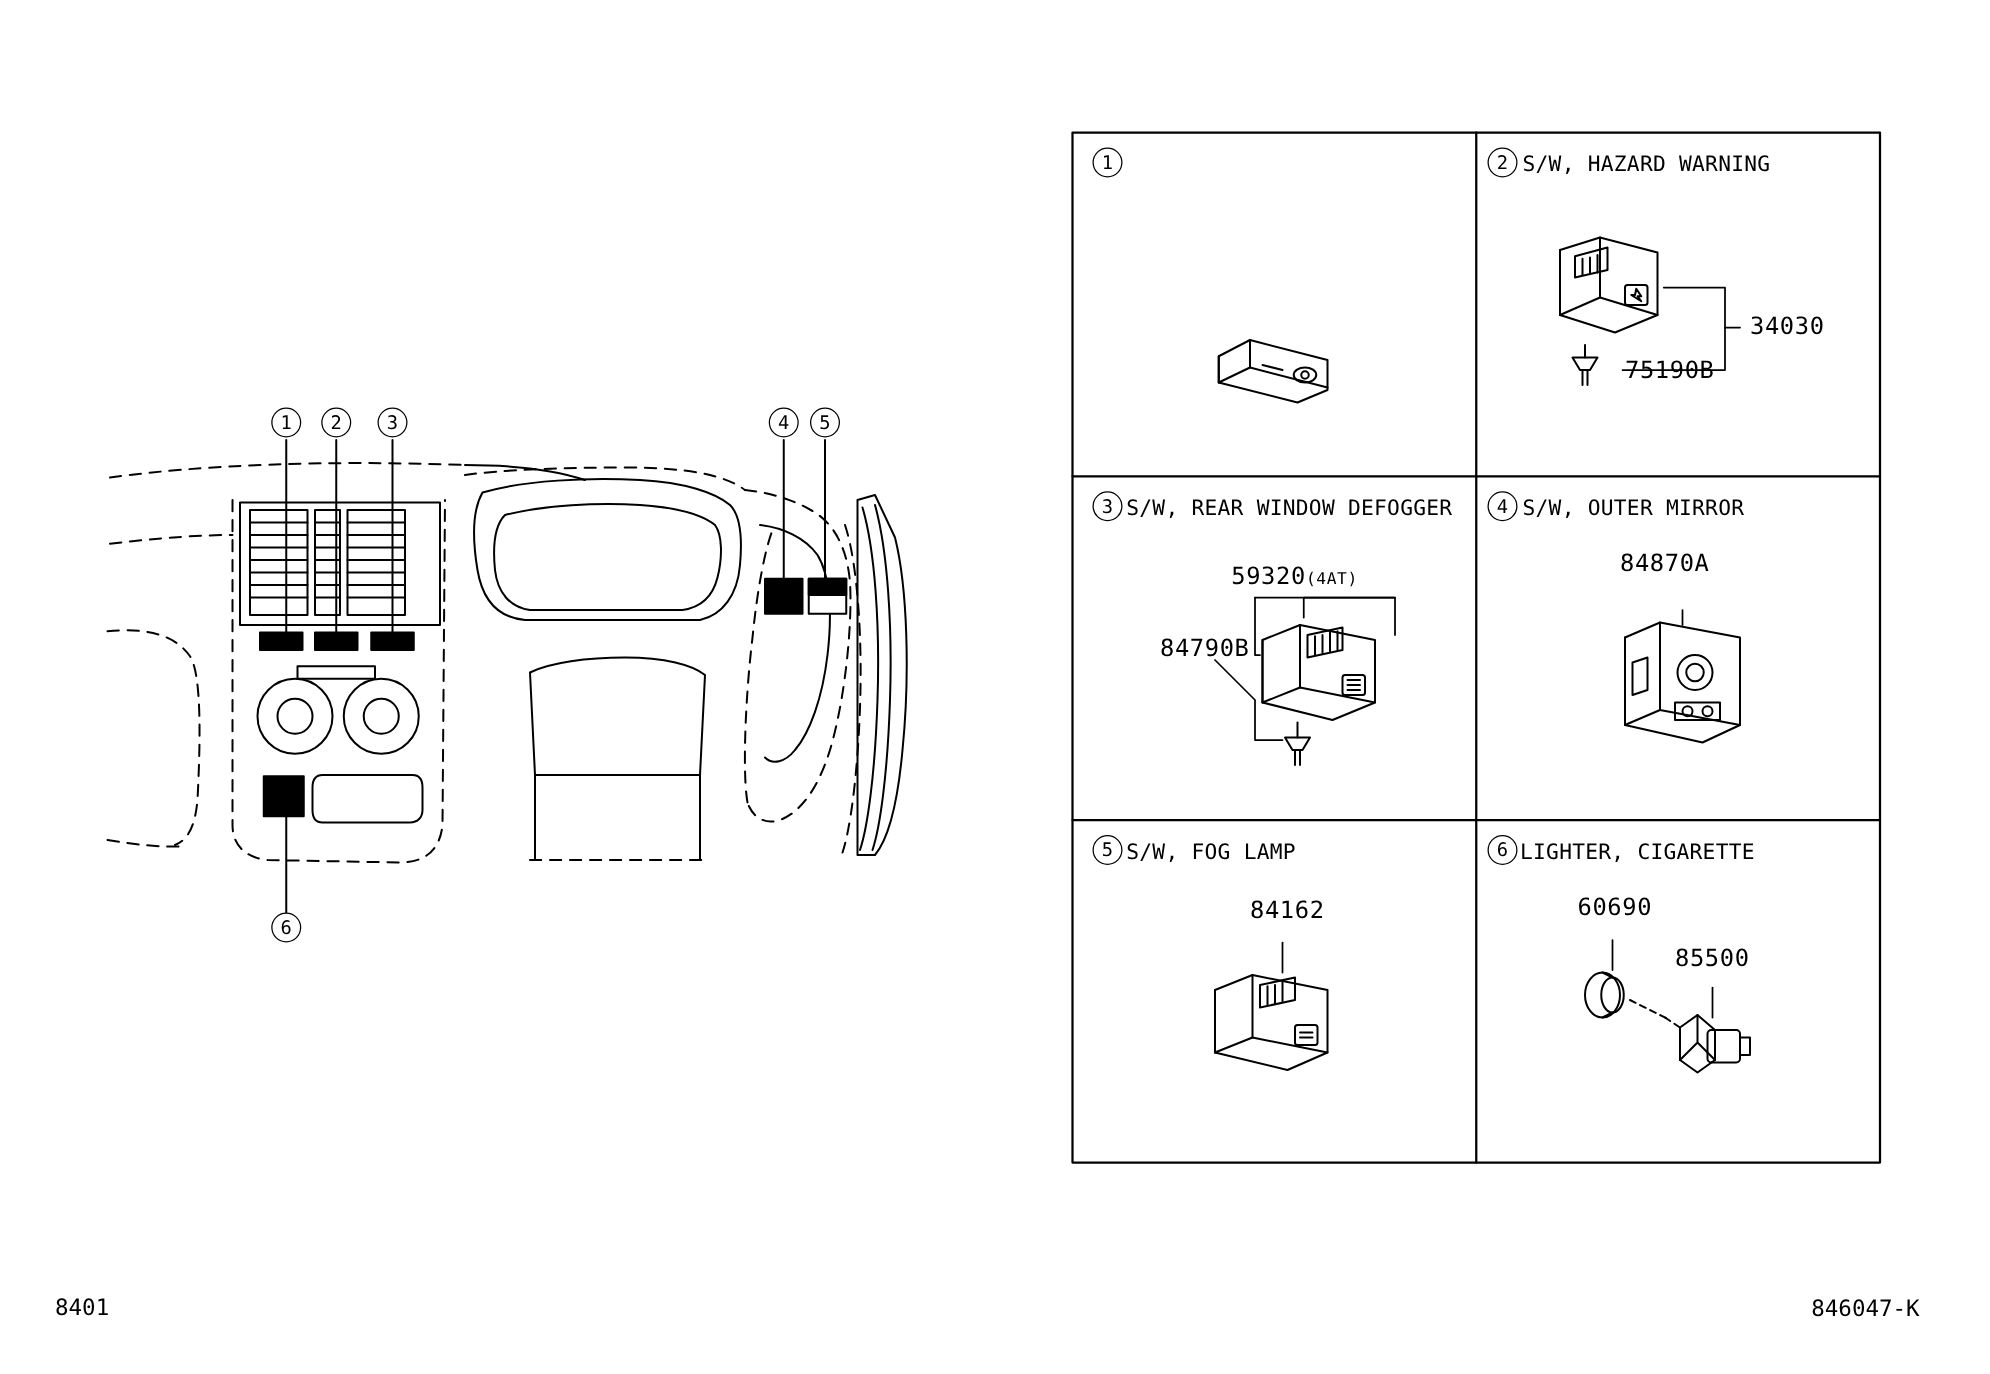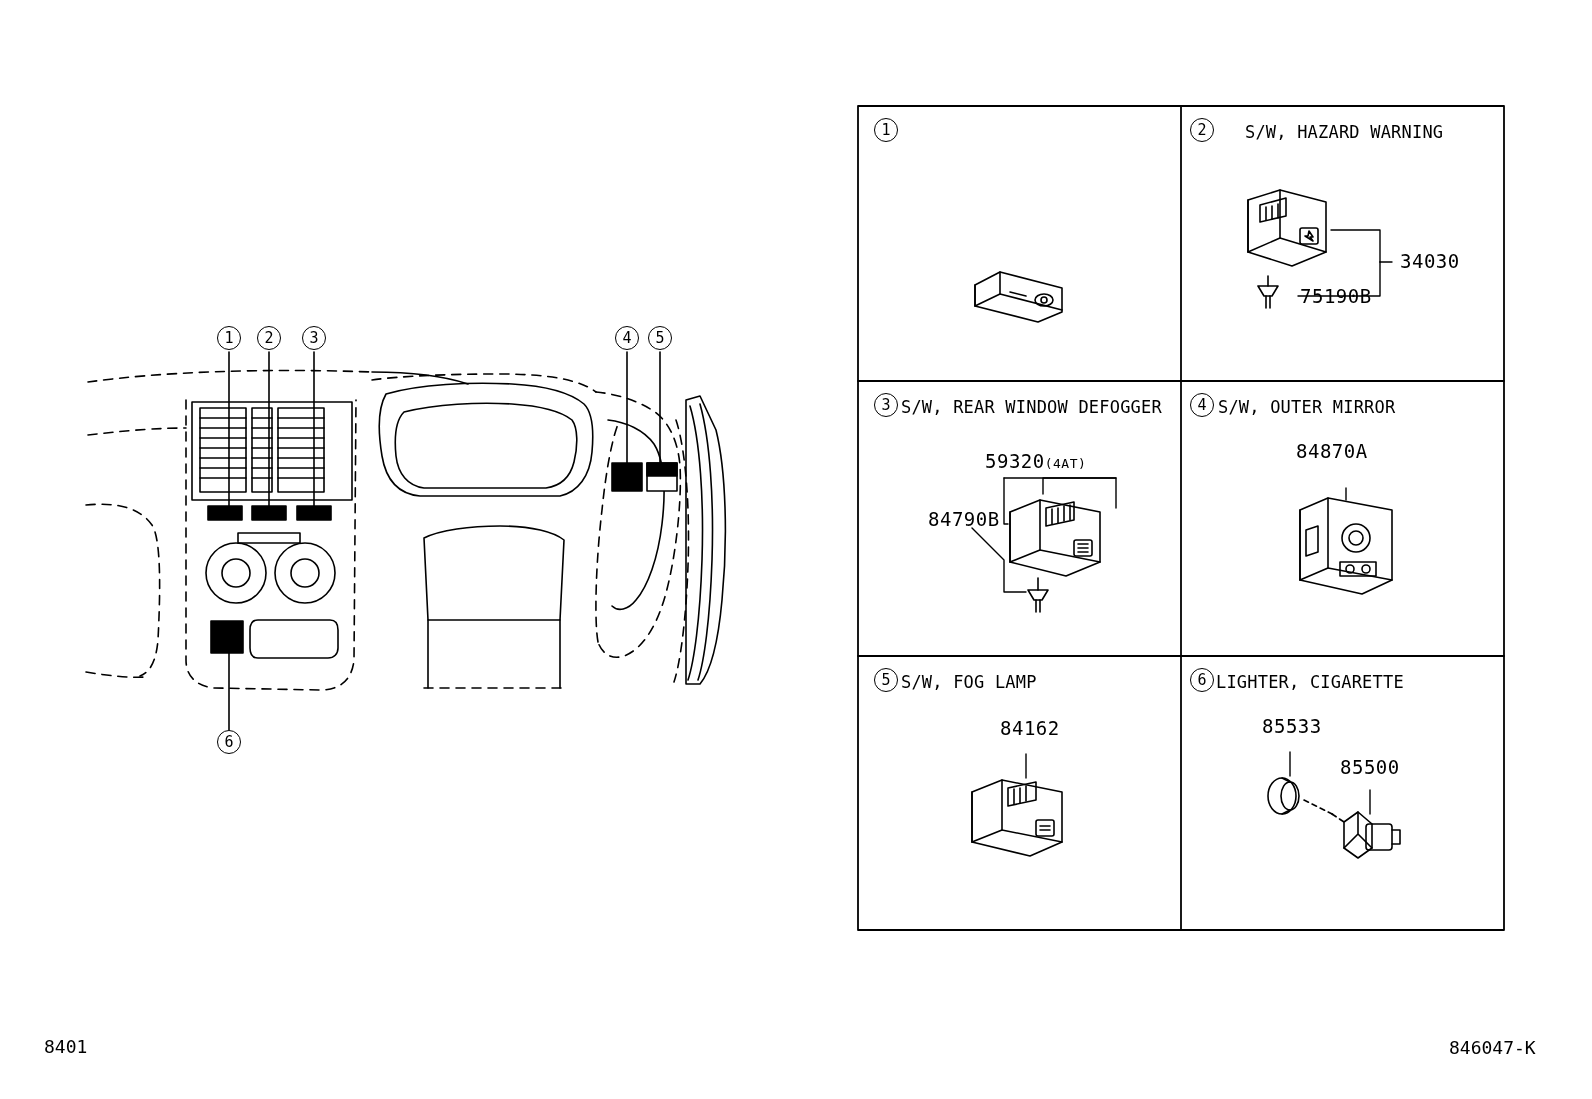--- a/index.html
+++ b/index.html
@@ -253,21 +253,21 @@
       <span>6</span>
     </div>
 
   <div class="callout-num" style="left:874px; top:118px;">
       <span>1</span>
     </div>
 
   <div class="callout-num" style="left:1190px; top:118px;">
       <span>2</span>
     </div>
-  <div class="cell-title" style="left:1218px; top:122px;margin-left:27px;">S/W, HAZARD WARNING</div>
+  <div class="cell-title" style="left:1218px; top:122px;">S/W, HAZARD WARNING</div>
 
   <div class="callout-num" style="left:874px; top:393px;">
       <span>3</span>
     </div>
   <div class="cell-title" style="left:901px; top:397px;">S/W, REAR WINDOW DEFOGGER</div>
 
   <div class="callout-num" style="left:1190px; top:393px;">
       <span>4</span>
     </div>
   <div class="cell-title" style="left:1218px; top:397px;">S/W, OUTER MIRROR</div>
@@ -286,19 +286,19 @@
   <div class="partnum" style="left:1400px; top:250px;">34030</div>
   <div class="partnum" style="left:1300px; top:285px;">75190B</div>
 
   <div class="partnum" style="left:985px; top:450px;"><span>59320</span><span style="font-size:13px;">(4AT)</span></div>
   <div class="partnum" style="left:928px; top:508px;">84790B</div>
 
   <div class="partnum" style="left:1296px; top:440px;">84870A</div>
 
   <div class="partnum" style="left:1000px; top:717px;">84162</div>
 
-  <div class="partnum" style="left:1262px; top:715px;">85533</div>
+  <div class="partnum" style="left:1262px; top:715px;">60690</div>
   <div class="partnum" style="left:1340px; top:756px;">85500</div>
 
   <div class="footer-left">8401</div>
   <div class="footer-right">846047-K</div>
 
 </div>
 
 </body></html>

